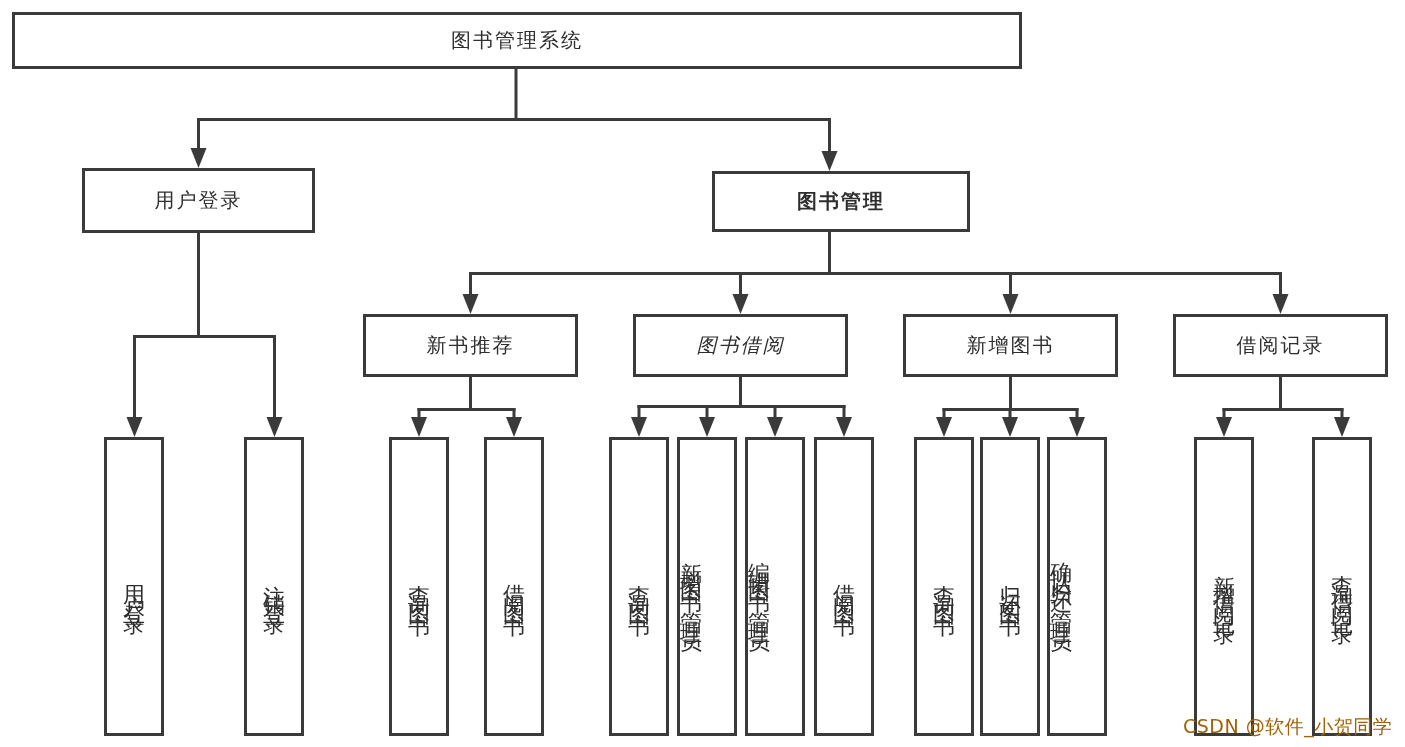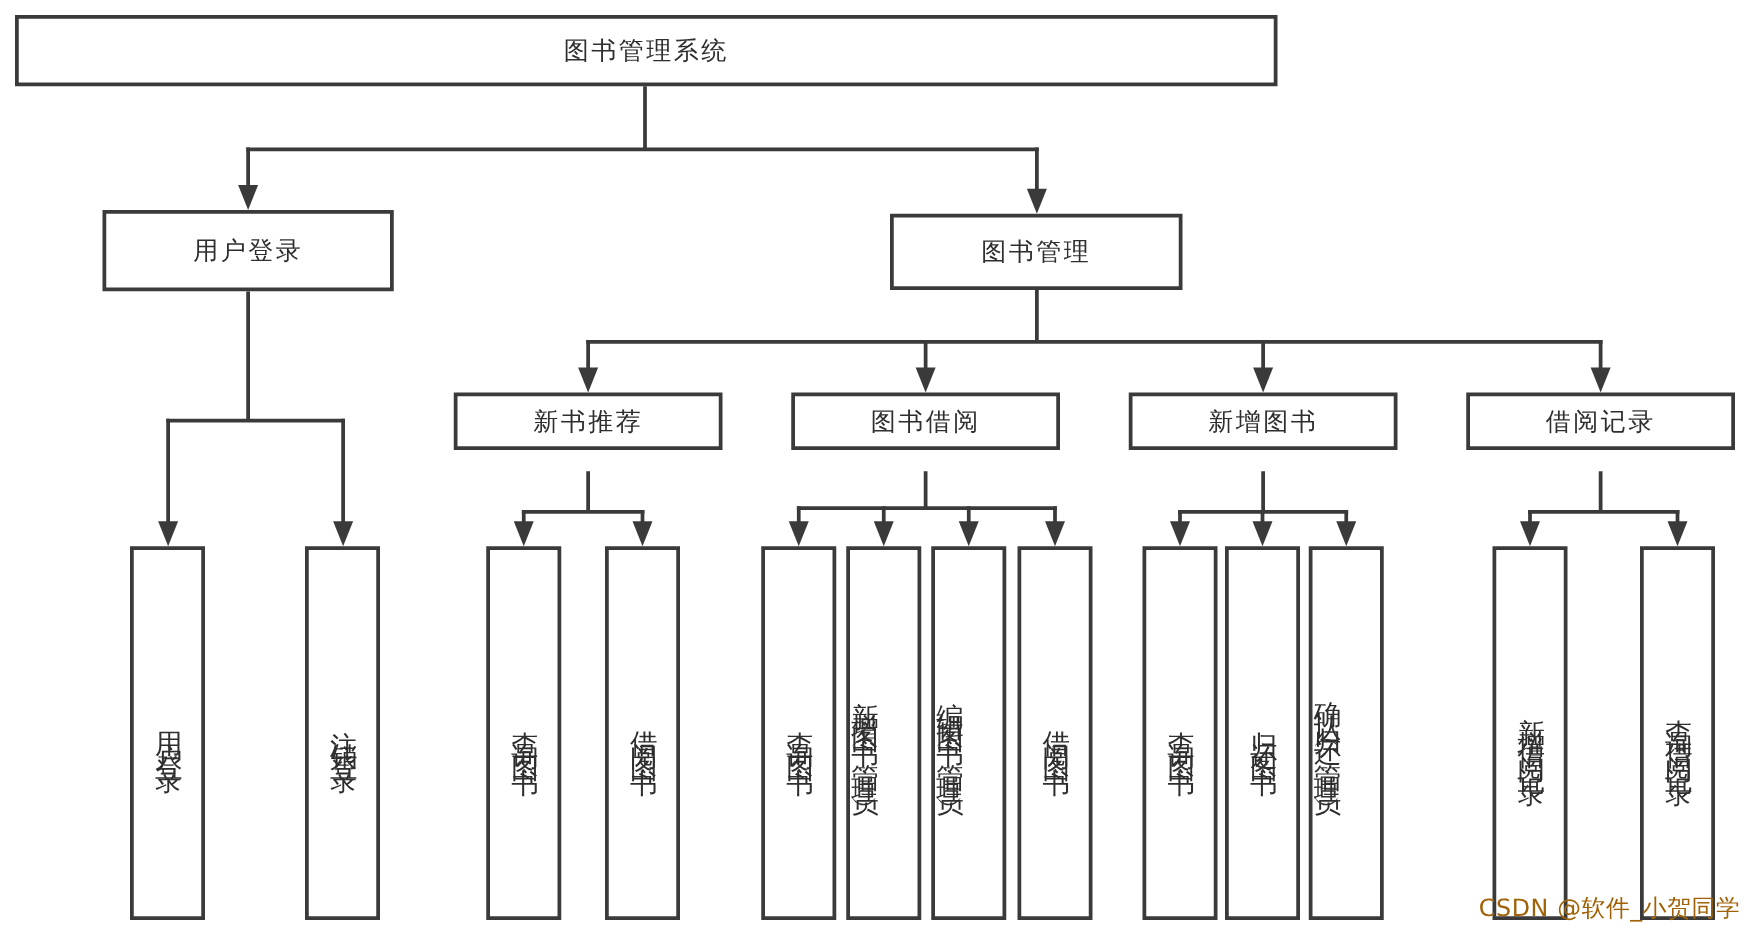--- a/index.html
+++ b/index.html
@@ -29,21 +29,21 @@
     align-items: center;
     justify-content: center;
   }
   .hnode {
     font-size: 20px;
     letter-spacing: 2px;
     color: #2e2e2e;
     white-space: nowrap;
   }
   .l2 { }
-  .l3 { top: 314px; width: 215px; height: 46px; }
+  .l3 { top: 314px; width: 215px; height: 63px; }
   .leaf { top: 437px; width: 60px; height: 299px; }
   .leaf.top-align { justify-content: flex-start; padding-top: 5px; }
   .vtext {
     writing-mode: vertical-rl;
     text-orientation: mixed;
     font-size: 22px;
     letter-spacing: 10px;
     color: #2e2e2e;
     line-height: 1;
     white-space: nowrap;
@@ -126,28 +126,28 @@
     <polygon points="1334,417 1350,417 1342,437"></polygon>
   </svg>
 
   <div class="box" style="left:12px; top:12px; width:1010px; height:57px;">
     <span class="hnode">图书管理系统</span>
   </div>
 
   <div class="box l2" style="left:82px; top:168px; width:233px; height:65px;">
     <span class="hnode">用户登录</span>
   </div>
-  <div class="box l2" style="left:712px; top:171px; width:234px; height:61px;">
+  <div class="box l2" style="left:712px; top:171px; width:258px; height:61px;font-weight:bold;">
     <span class="hnode">图书管理</span>
   </div>
 
   <div class="box l3" style="left:363px;">
     <span class="hnode">新书推荐</span>
   </div>
-  <div class="box l3" style="left:633px;">
+  <div class="box l3" style="left:633px;font-style:italic;">
     <span class="hnode">图书借阅</span>
   </div>
   <div class="box l3" style="left:903px;">
     <span class="hnode">新增图书</span>
   </div>
   <div class="box l3" style="left:1173px;">
     <span class="hnode">借阅记录</span>
   </div>
 
   <div class="box leaf" style="left:104px;">

